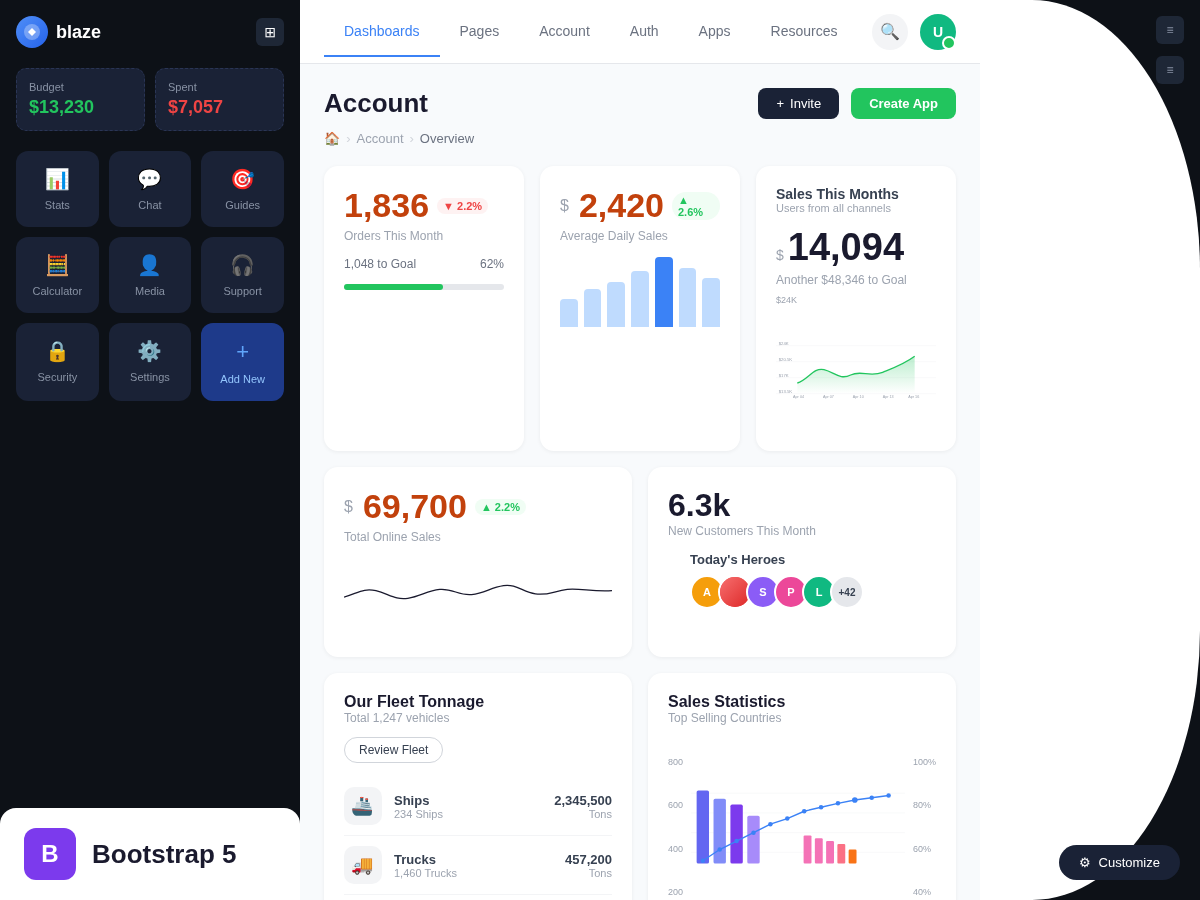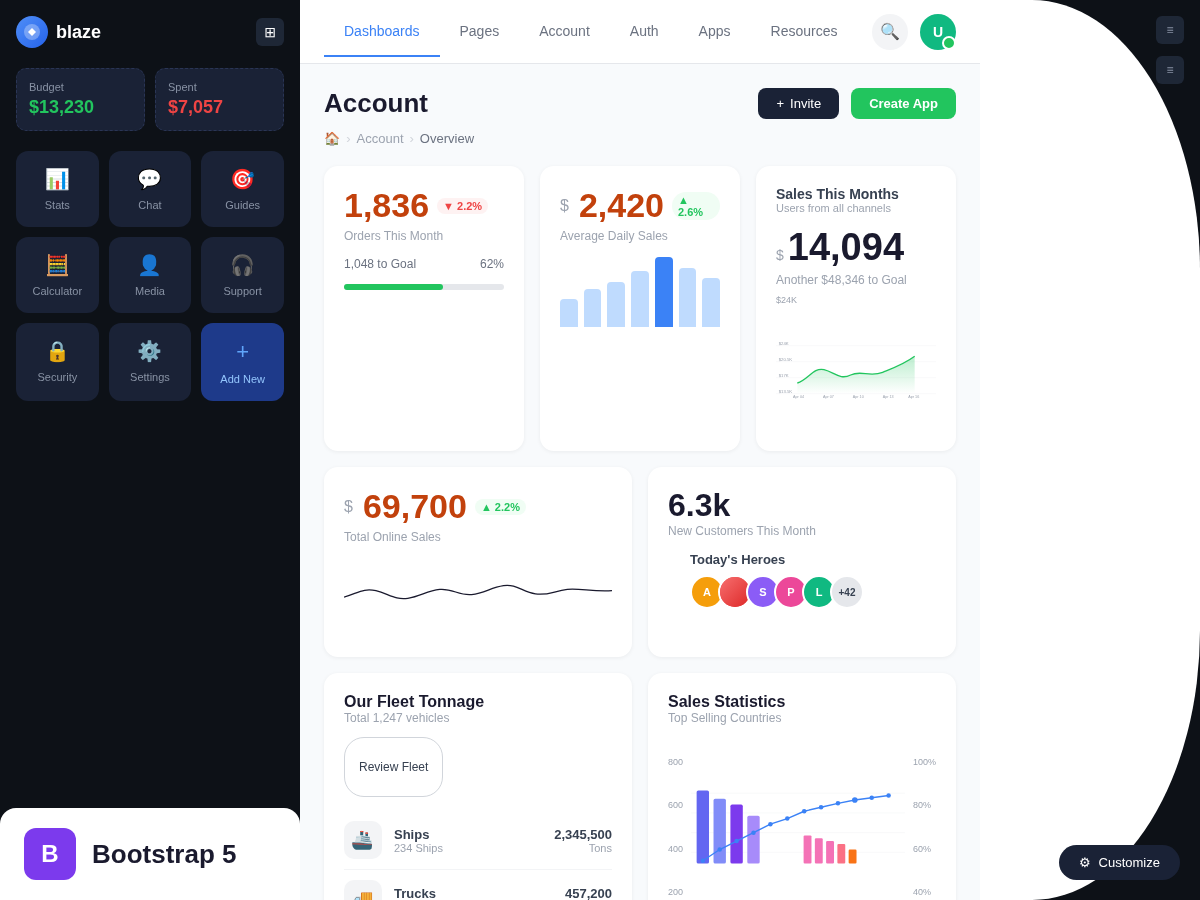--- a/index.html
+++ b/index.html
@@ -344,21 +344,21 @@
       box-shadow: 0 1px 4px rgba(0,0,0,0.06);
     }
     .section-title { font-size: 16px; font-weight: 700; color: #1a1a2e; }
     .section-sub { font-size: 12px; color: #9ca3af; margin-bottom: 12px; }
 
     .review-btn {
       border: 1px solid #d1d5db;
       background: #fff;
       color: #374151;
       font-size: 12px;
-      padding: 22px 14px;
+      padding: 5px 14px;
       border-radius: 20px;
       cursor: pointer;
       margin-bottom: 14px;
     }
 
     .fleet-item {
       display: flex;
       align-items: center;
       gap: 12px;
       padding: 10px 0;

